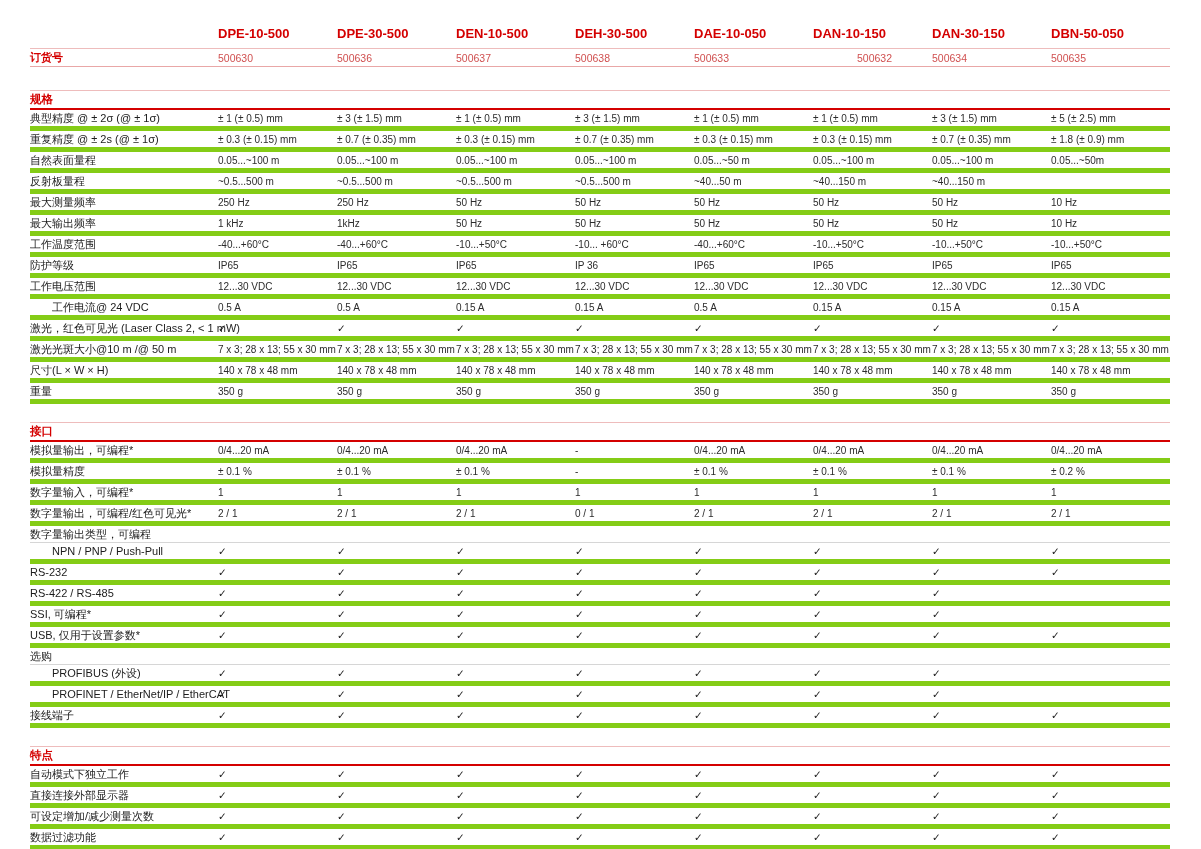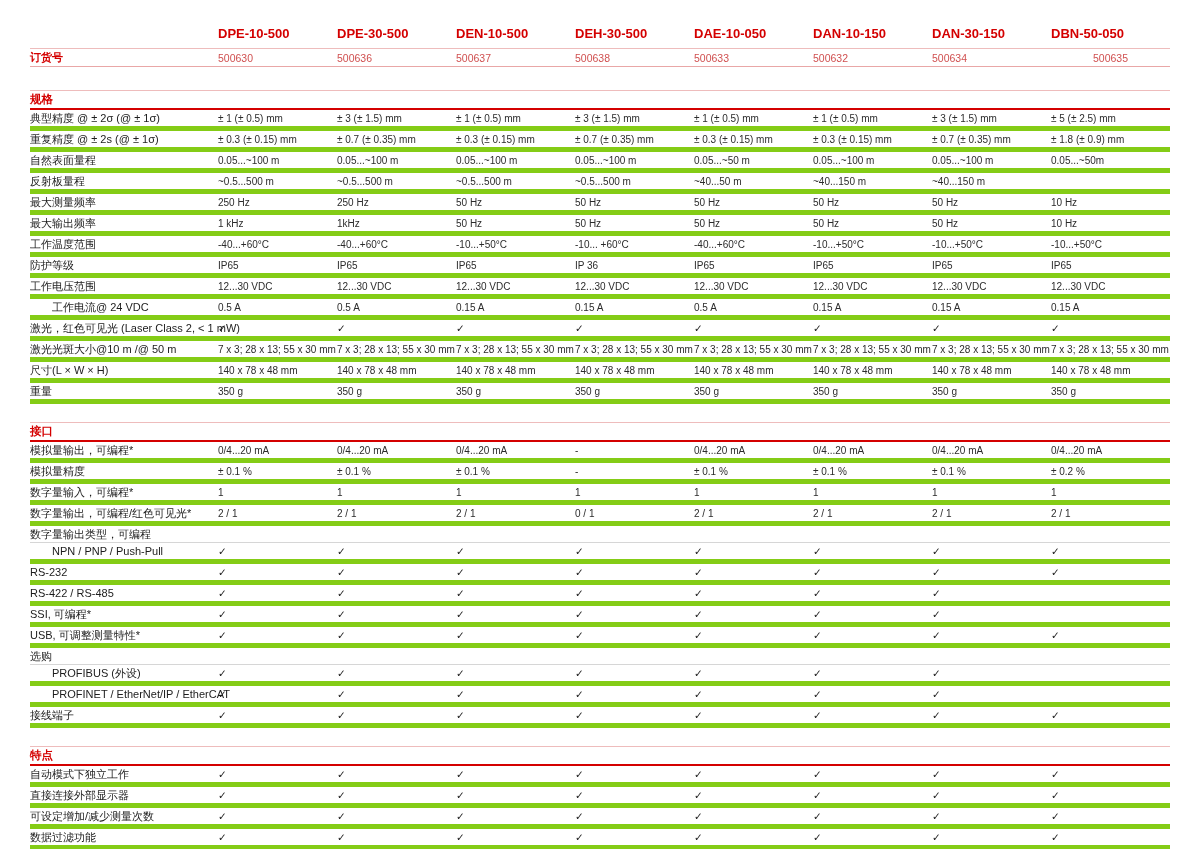--- a/index.html
+++ b/index.html
@@ -81,23 +81,23 @@
       <div class="model-cell" style="color: rgb(212, 0, 0);">DAN-30-150</div>
       <div class="model-cell" style="color: rgb(212, 0, 0);">DBN-50-050</div>
     </div>
     <div class="grid-row order-row">
       <div class="label-cell" style="color: rgb(212, 0, 0);">订货号</div>
       <div class="value-cell" style="color: rgb(208, 80, 80);">500630</div>
       <div class="value-cell" style="color: rgb(208, 80, 80);">500636</div>
       <div class="value-cell" style="color: rgb(208, 80, 80);">500637</div>
       <div class="value-cell" style="color: rgb(208, 80, 80);">500638</div>
       <div class="value-cell" style="color: rgb(208, 80, 80);">500633</div>
-      <div class="value-cell" style="color: rgb(208, 80, 80);">500632</div>
+      <div class="value-cell" style="color: rgb(208, 80, 80); margin-left: 44px;">500632</div>
       <div class="value-cell" style="color: rgb(208, 80, 80);">500634</div>
-      <div class="value-cell" style="color: rgb(208, 80, 80); text-align: center;">500635</div>
+      <div class="value-cell" style="color: rgb(208, 80, 80);">500635</div>
     </div>
     <div class="section-header">
       <span class="section-title" style="color: rgb(212, 0, 0);">规格</span>
     </div>
     <div class="grid-row data-row">
       <div class="label-cell">典型精度 @ ± 2σ (@ ± 1σ)</div>
       <div class="value-cell"><span>± 1 (± 0.5) mm</span></div>
       <div class="value-cell"><span>± 3 (± 1.5) mm</span></div>
       <div class="value-cell"><span>± 1 (± 0.5) mm</span></div>
       <div class="value-cell"><span>± 3 (± 1.5) mm</span></div>
@@ -345,21 +345,21 @@
       <div class="value-cell"><span class="check">✓</span></div>
       <div class="value-cell"><span class="check">✓</span></div>
       <div class="value-cell"><span class="check">✓</span></div>
       <div class="value-cell"><span class="check">✓</span></div>
       <div class="value-cell"><span class="check">✓</span></div>
       <div class="value-cell"><span class="check">✓</span></div>
       <div class="value-cell"><span class="check">✓</span></div>
       <div class="value-cell"></div>
     </div>
     <div class="grid-row data-row">
-      <div class="label-cell">USB, 可调整测量特性*</div>
+      <div class="label-cell">USB, 仅用于设置参数*</div>
       <div class="value-cell"><span class="check">✓</span></div>
       <div class="value-cell"><span class="check">✓</span></div>
       <div class="value-cell"><span class="check">✓</span></div>
       <div class="value-cell"><span class="check">✓</span></div>
       <div class="value-cell"><span class="check">✓</span></div>
       <div class="value-cell"><span class="check">✓</span></div>
       <div class="value-cell"><span class="check">✓</span></div>
       <div class="value-cell"><span class="check">✓</span></div>
     </div>
     <div class="grid-row data-row subhead">

